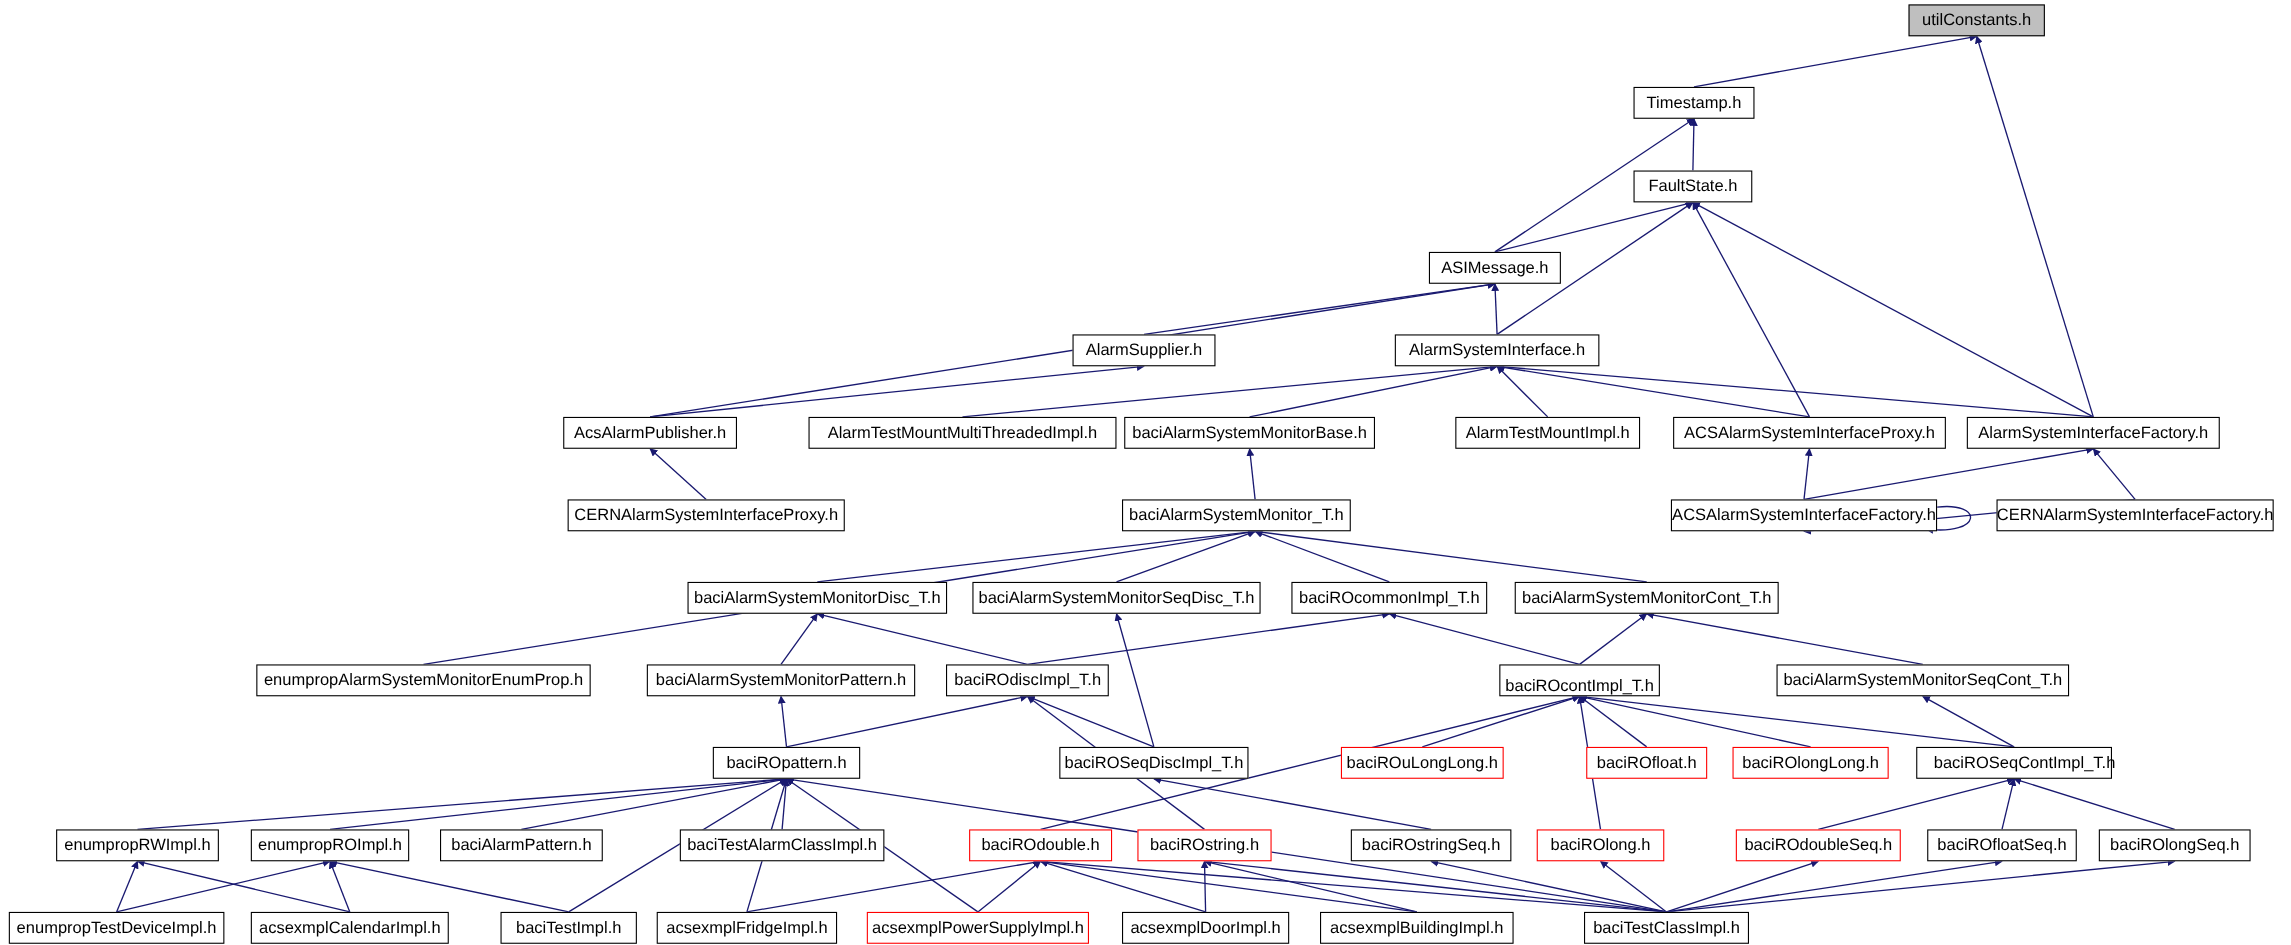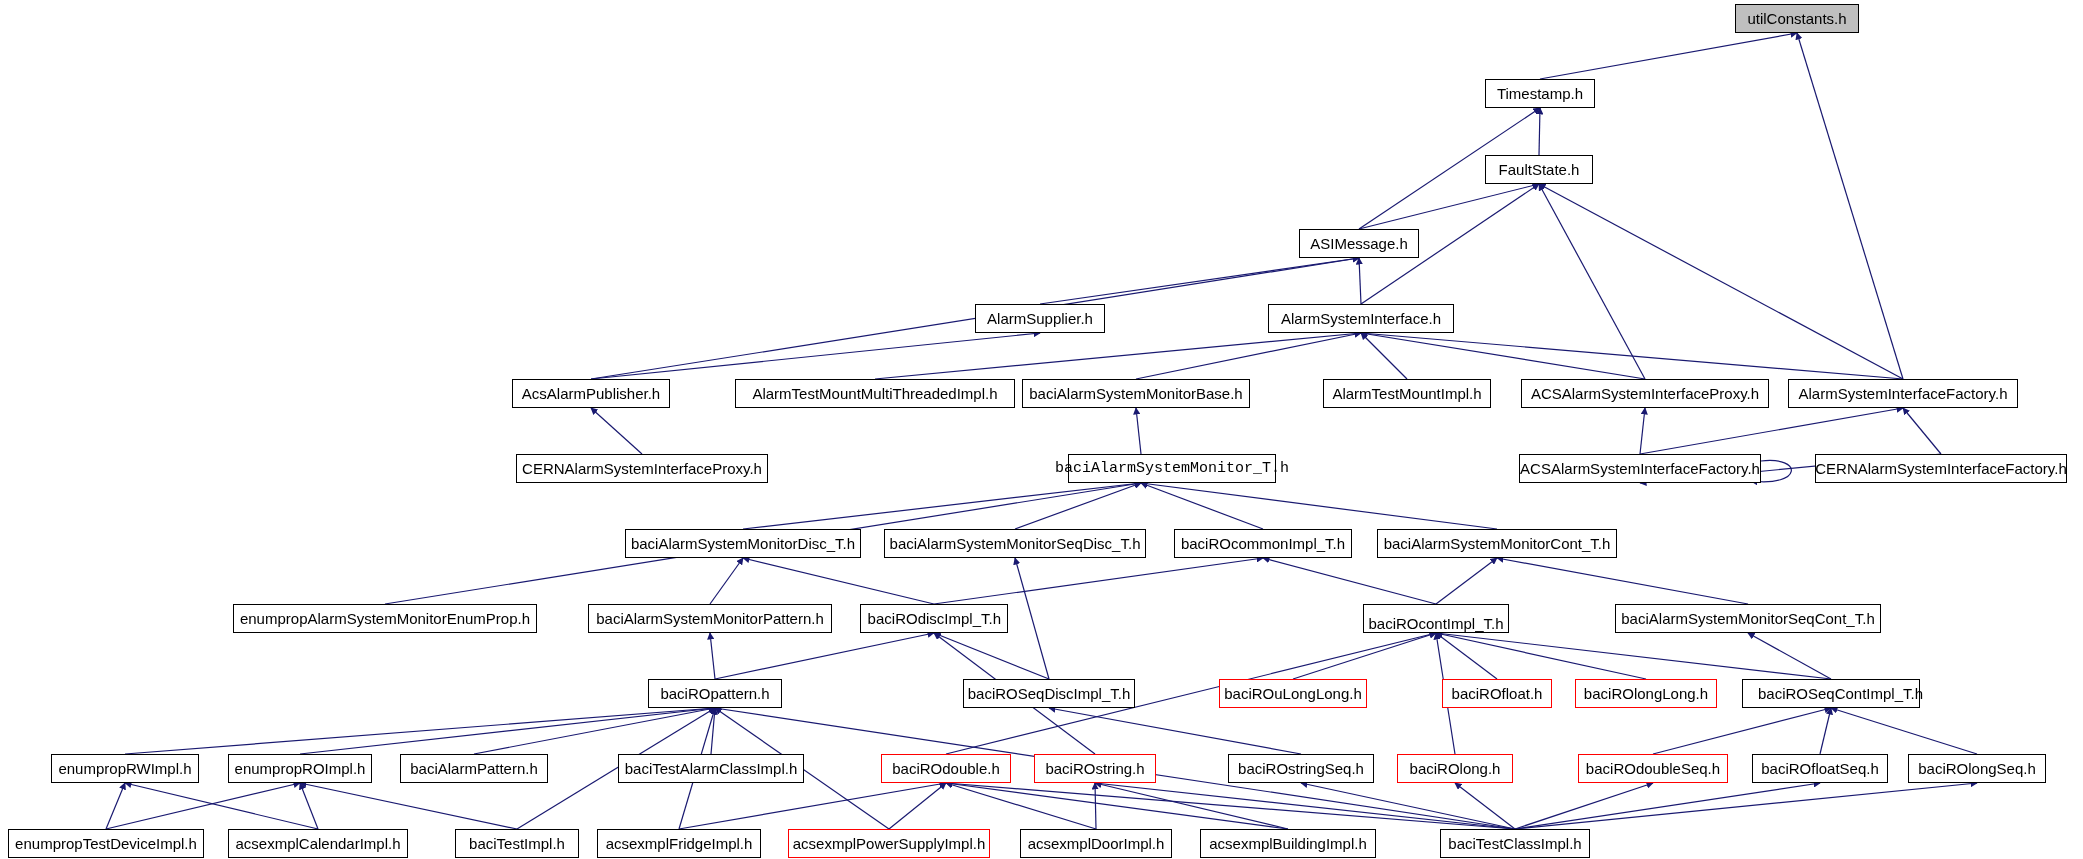--- a/index.html
+++ b/index.html
@@ -135,21 +135,21 @@
       </div>
       <div class="node" style="left: 1521px; top: 379px; width: 248px;">
         <span>ACSAlarmSystemInterfaceProxy.h</span>
       </div>
       <div class="node" style="left: 1788px; top: 379px; width: 230px;">
         <span>AlarmSystemInterfaceFactory.h</span>
       </div>
       <div class="node" style="left: 516px; top: 454px; width: 252px;">
         <span>CERNAlarmSystemInterfaceProxy.h</span>
       </div>
-      <div class="node" style="left: 1068px; top: 454px; width: 208px; font-family: Liberation Mono, monospace;">
+      <div class="node" style="left: 1020px; top: 454px; width: 208px;">
         <span>baciAlarmSystemMonitor_T.h</span>
       </div>
       <div class="node" style="left: 1519px; top: 454px; width: 242px;">
         <span>ACSAlarmSystemInterfaceFactory.h</span>
       </div>
       <div class="node" style="left: 1815px; top: 454px; width: 252px;">
         <span>CERNAlarmSystemInterfaceFactory.h</span>
       </div>
       <div class="node" style="left: 625px; top: 529px; width: 236px;">
         <span>baciAlarmSystemMonitorDisc_T.h</span>

